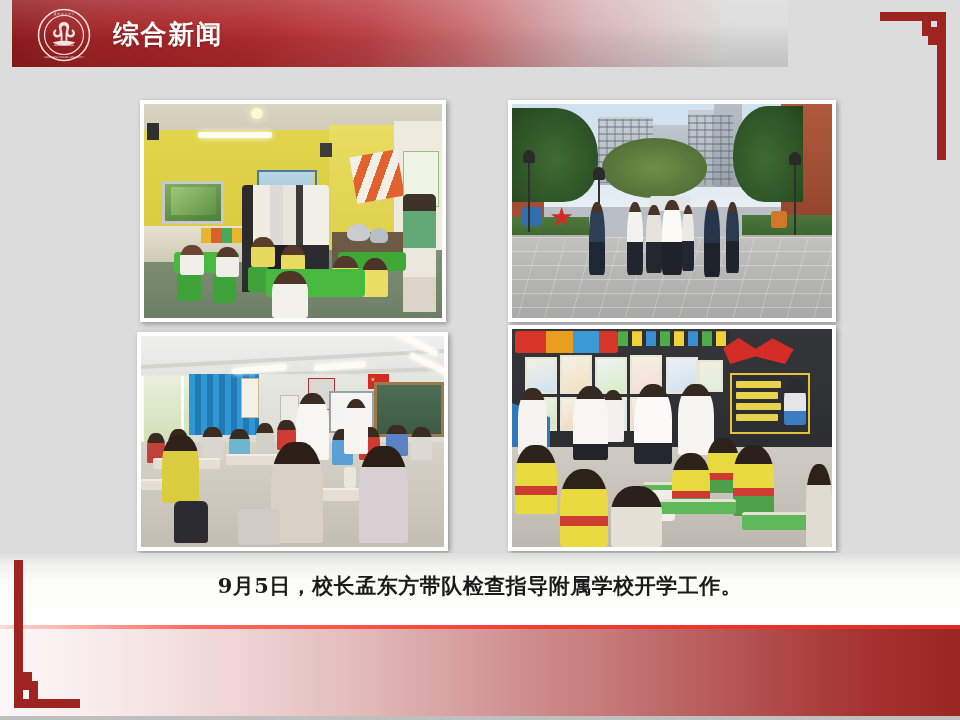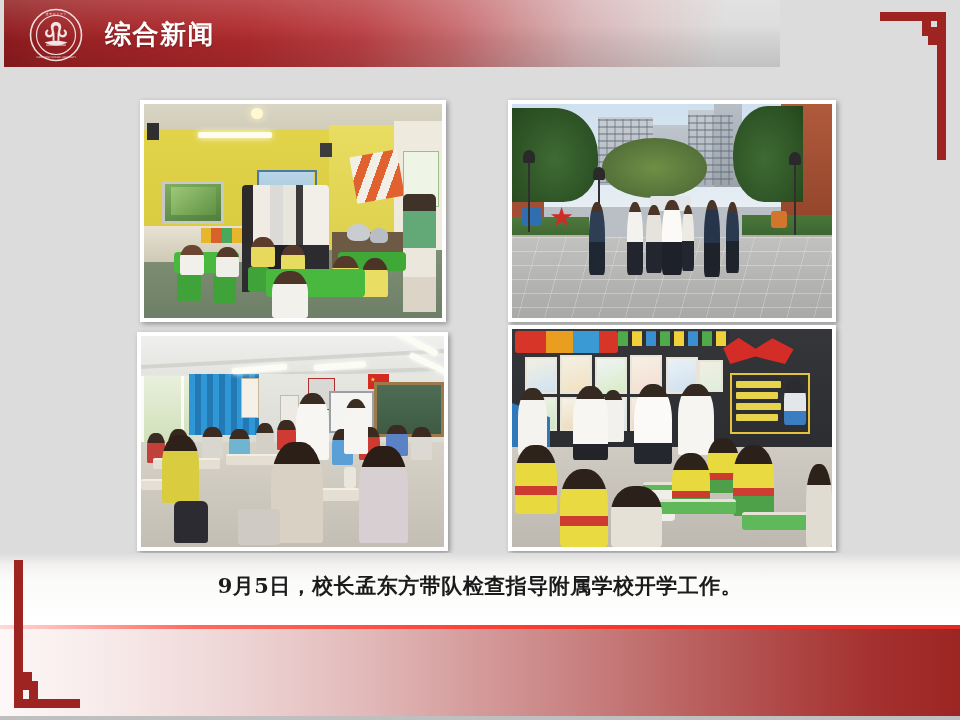--- a/index.html
+++ b/index.html
@@ -5,21 +5,21 @@
   * { margin:0; padding:0; box-sizing:border-box; }
   html,body { width:960px; height:720px; overflow:hidden; }
   body {
     font-family:"Liberation Sans", sans-serif;
     background:#dcdcdc;
     position:relative;
   }
 
   
   .header {
-    position:absolute; left:4px; top:0; width:776px; height:67px;
+    position:absolute; left:12px; top:0; width:776px; height:67px;
     background:linear-gradient(100deg,
        #8e1b1e 0%, #9e2224 8%, #a82528 20%, #b02b2d 32%,
        #bb4044 46%, #c86a6d 58%, #cf9093 66%,
        #d7b3b5 74%, #dcc8c9 82%, #dcdcdc 92%, #dcdcdc 100%);
     overflow:hidden;
   }
   .header-sheen {
     position:absolute; left:0; top:0; width:100%; height:100%;
     background:linear-gradient(to bottom,
        rgba(255,255,255,.16) 0%, rgba(255,255,255,.05) 38%,

